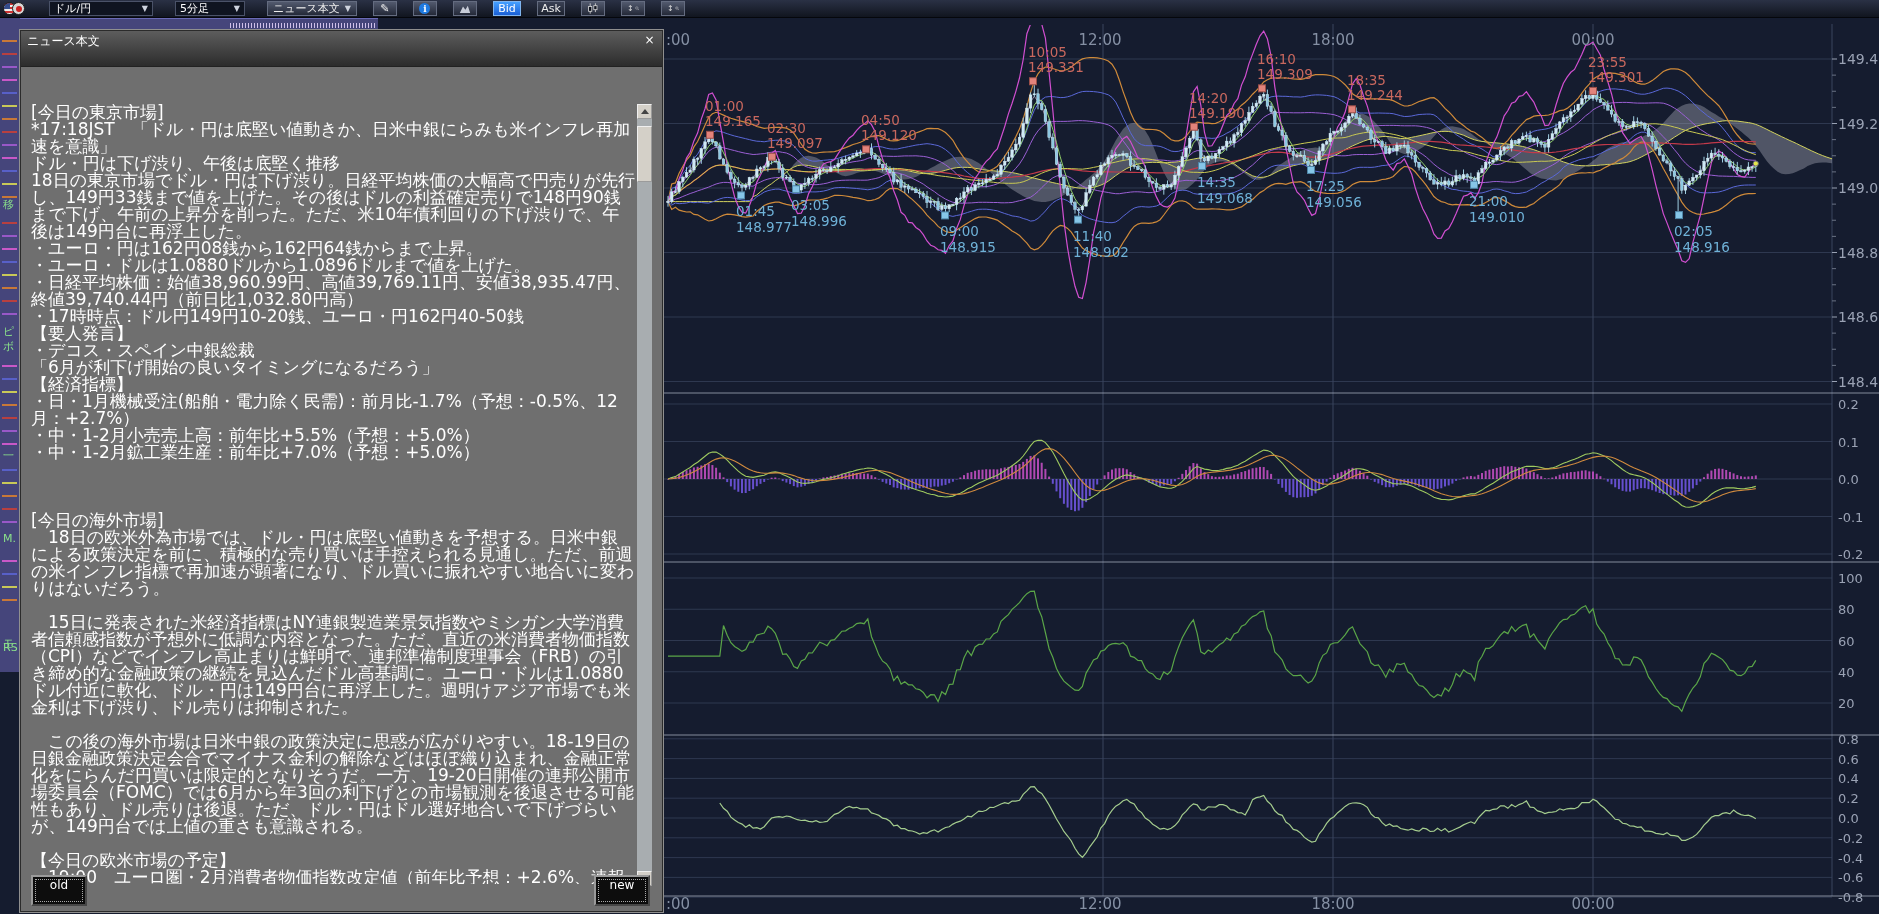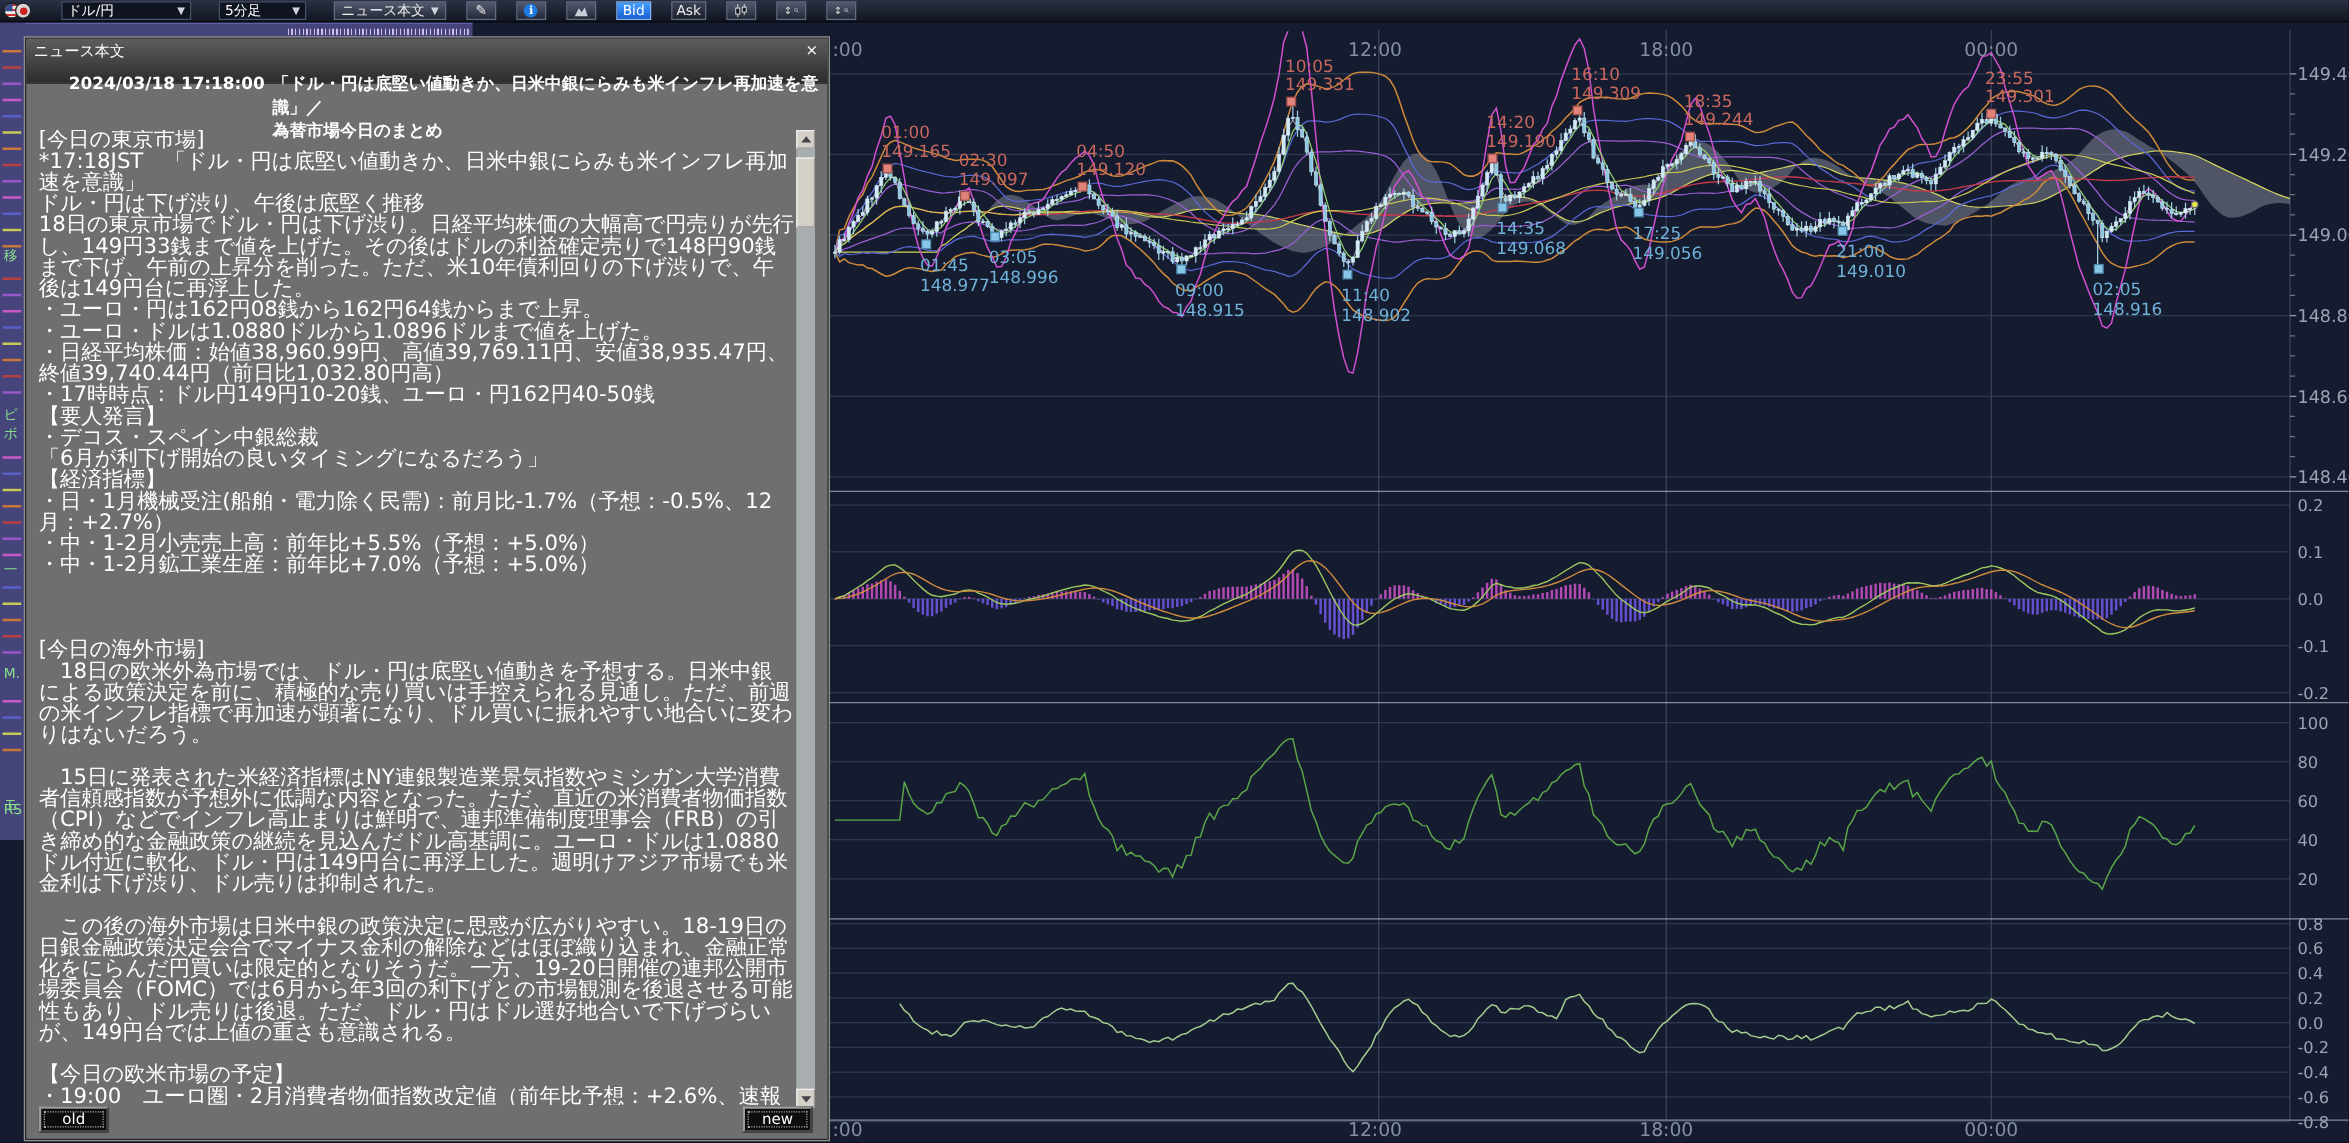--- a/index.html
+++ b/index.html
@@ -50,21 +50,21 @@
     font-size:13.5px;line-height:19px;}
   .hl-date{width:163px;flex:none;}
   .news-body{position:absolute;left:10px;top:73px;width:604px;height:780px;color:#fff;
     font-size:17px;line-height:17px;white-space:pre-wrap;overflow:hidden;word-break:break-all;}
   .vscroll{position:absolute;left:616px;top:73px;width:15px;height:782px;background:#a8adb0;}
   .sb-btn{position:absolute;left:0;width:15px;height:15px;background:#d4d0c8;border:1px outset #efefef;box-sizing:border-box;cursor:pointer;}
   .sb-up{top:0;} .sb-dn{bottom:0;}
   .sb-up::after{content:"";position:absolute;left:3px;top:4px;border:4px solid transparent;border-bottom:5px solid #444;border-top:0;}
   .sb-dn::after{content:"";position:absolute;left:3px;top:5px;border:4px solid transparent;border-top:5px solid #444;border-bottom:0;}
   .sb-thumb{position:absolute;left:0;top:22px;width:15px;height:56px;background:#d4d0c8;border:1px outset #efefef;box-sizing:border-box;cursor:grab;}
-  .news-btn{position:absolute;bottom:5px;width:56px;height:21px;background:#0d0d0d;color:#fff;
+  .news-btn{position:absolute;bottom:5px;width:56px;height:31px;background:#0d0d0d;color:#fff;
     border:2px outset #9a9a9a;font-size:12px;text-align:center;line-height:17px;cursor:pointer;
     outline:1px dotted #aaa;outline-offset:-5px;box-sizing:border-box;font-family:"DejaVu Sans","Liberation Sans",sans-serif;}
   .btn-old{left:10px;} .btn-new{right:12px;}
 </style>
 </head>
 <body>
 
 <div class="stage">
 
   <svg id="chart-svg" width="1879" height="914" viewBox="0 0 1879 914">
@@ -1255,27 +1255,20 @@
           <line x1="5.5" y1="3" x2="5.5" y2="7" stroke="#ddd"></line>
       </svg>
     </span>
   </div>
 
   <div class="news">
     <div class="news-title">
       <span>ニュース本文</span>
       <span class="news-close">×</span>
     </div>
-    <div class="headline">
-      <span class="hl-date">2024/03/18 17:18:00</span>
-      <span>
-        <span style="display:block;">「ドル・円は底堅い値動きか、日米中銀にらみも米インフレ再加速を意識」／</span>
-        <span style="display:block;">為替市場今日のまとめ</span>
-      </span>
-    </div>
     <div class="news-body">[今日の東京市場]
 *17:18JST　「ドル・円は底堅い値動きか、日米中銀にらみも米インフレ再加速を意識」
 ドル・円は下げ渋り、午後は底堅く推移
 18日の東京市場でドル・円は下げ渋り。日経平均株価の大幅高で円売りが先行し、149円33銭まで値を上げた。その後はドルの利益確定売りで148円90銭まで下げ、午前の上昇分を削った。ただ、米10年債利回りの下げ渋りで、午後は149円台に再浮上した。
 ・ユーロ・円は162円08銭から162円64銭からまで上昇。
 ・ユーロ・ドルは1.0880ドルから1.0896ドルまで値を上げた。
 ・日経平均株価：始値38,960.99円、高値39,769.11円、安値38,935.47円、終値39,740.44円（前日比1,032.80円高）
 ・17時時点：ドル円149円10-20銭、ユーロ・円162円40-50銭
 【要人発言】
 ・デコス・スペイン中銀総裁

